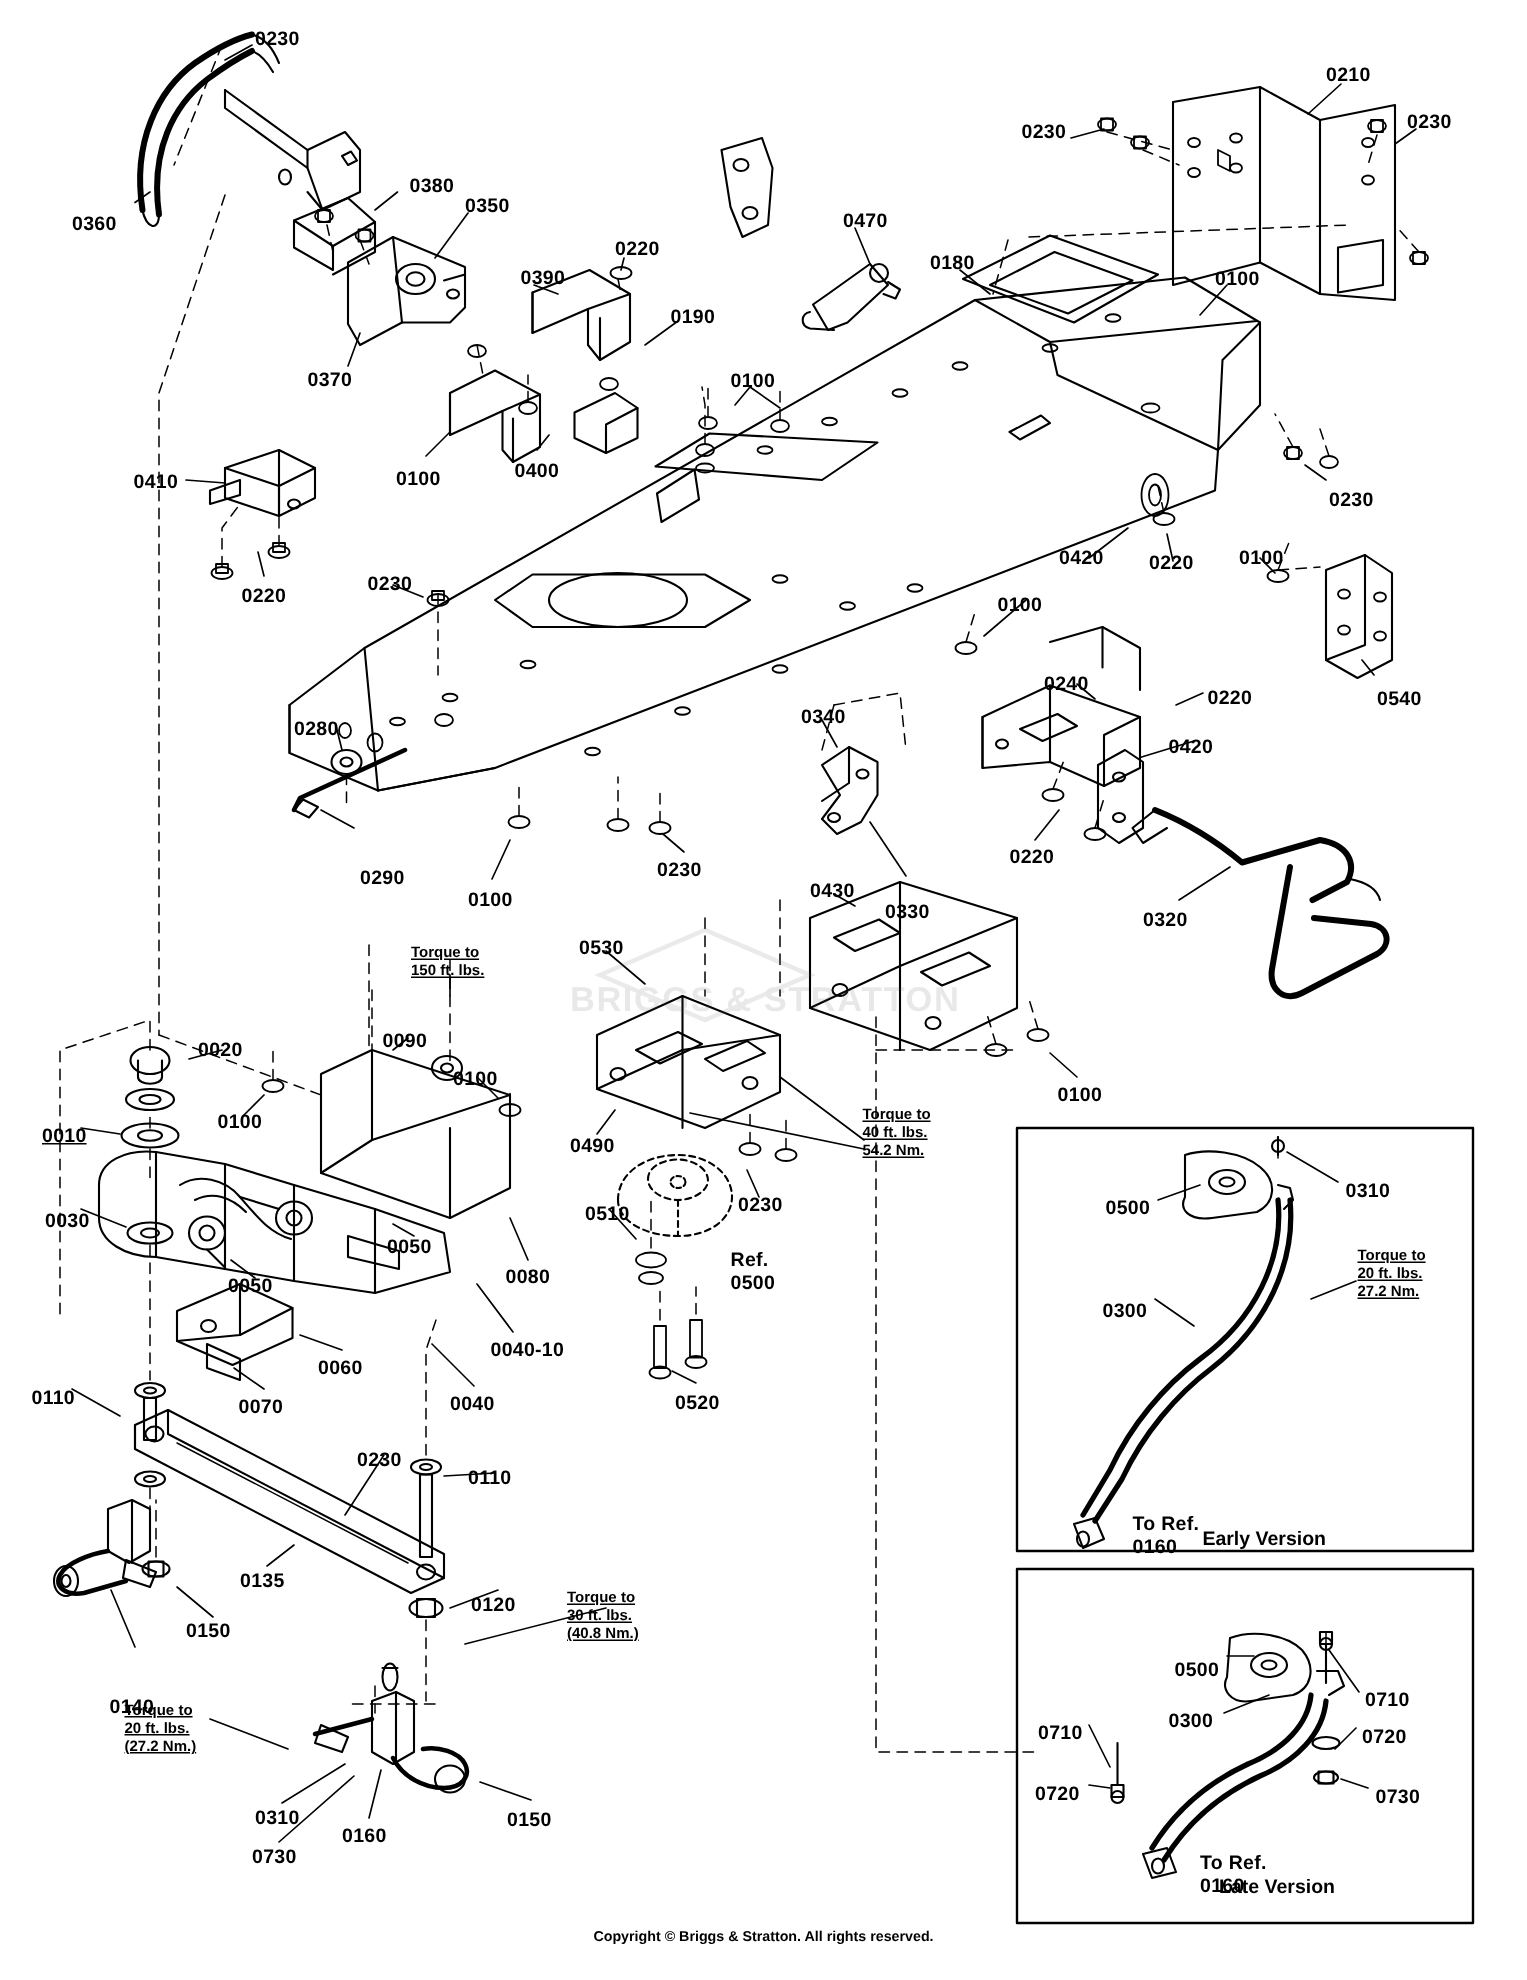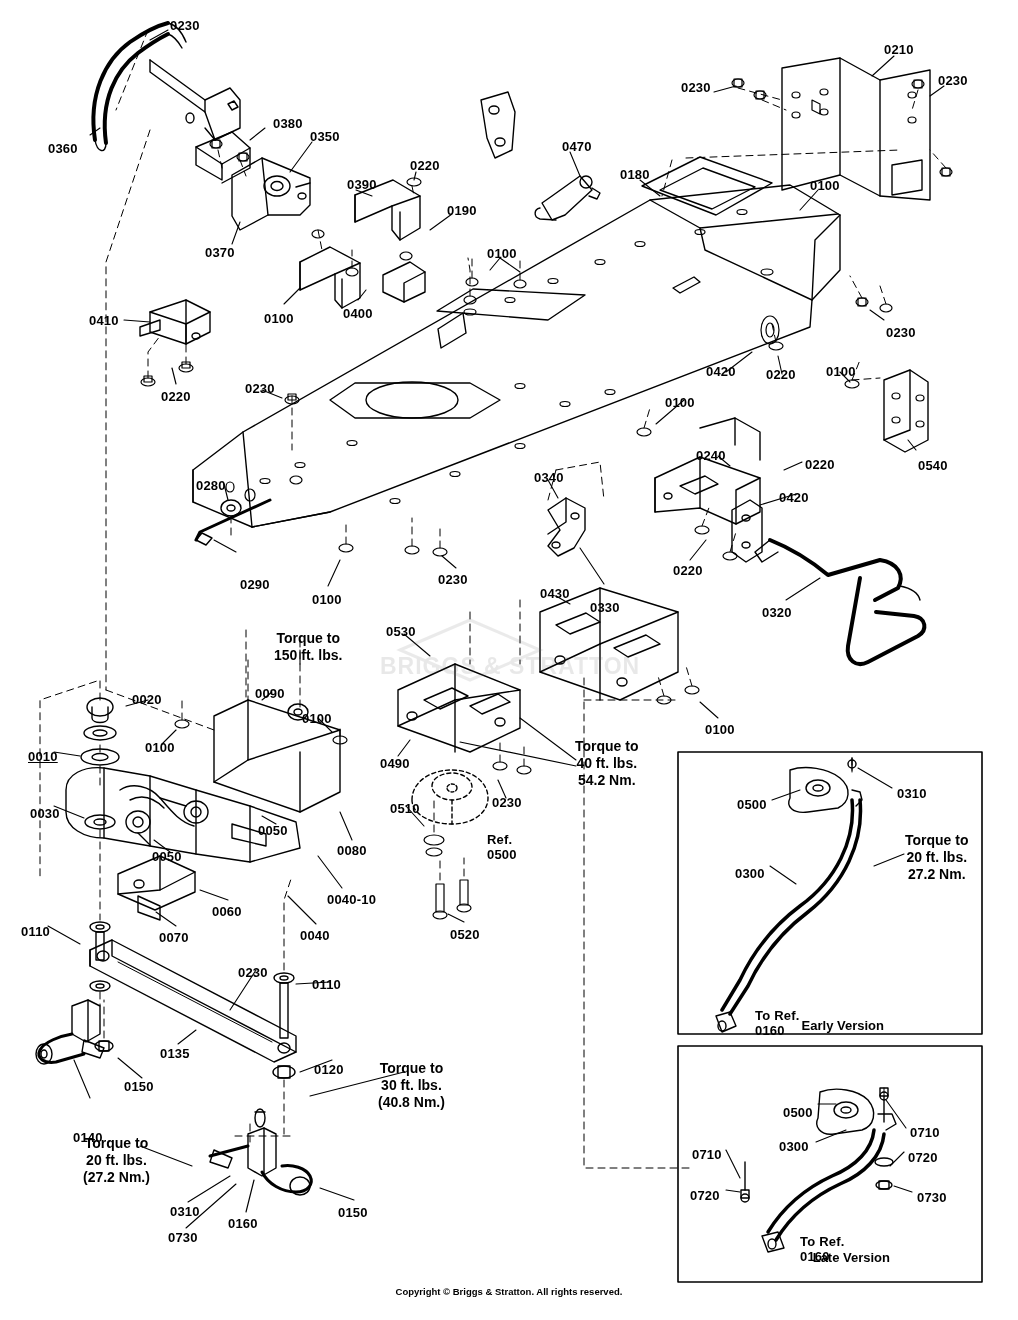--- a/index.html
+++ b/index.html
@@ -1,19 +1,19 @@
 <!DOCTYPE html>
 <html><head>
 <meta charset="utf-8">
 <style>
   html,body{margin:0;padding:0;background:#ffffff;}
   body{width:1018px;height:1320px;position:relative;font-family:"Liberation Sans",sans-serif;overflow:hidden;}
   #sheet{position:absolute;left:0;top:0;width:1018px;height:1320px;}
   .lbl{position:absolute;font-size:13px;font-weight:bold;color:#000;white-space:pre;line-height:1.18;letter-spacing:0.2px;}
-  .torque{position:absolute;font-size:14px;font-weight:bold;color:#000;white-space:pre;line-height:1.2;text-align:center;}
+  .torque{position:absolute;font-size:10px;font-weight:bold;color:#000;white-space:pre;line-height:1.2;text-decoration:underline;}
   .vers{position:absolute;font-size:13px;font-weight:bold;color:#000;white-space:pre;}
   #copyright{position:absolute;left:0;top:1286px;width:1018px;text-align:center;font-size:9.5px;font-weight:bold;color:#000;}
   svg{position:absolute;left:0;top:0;}
   .wm{position:absolute;left:395px;top:600px;width:240px;height:90px;opacity:0.13;}
   .wmtxt{font-family:"Liberation Sans",sans-serif;font-weight:bold;font-size:23px;fill:#555;letter-spacing:1px;}
 </style>
 </head>
 <body>
 
 <div id="sheet">

